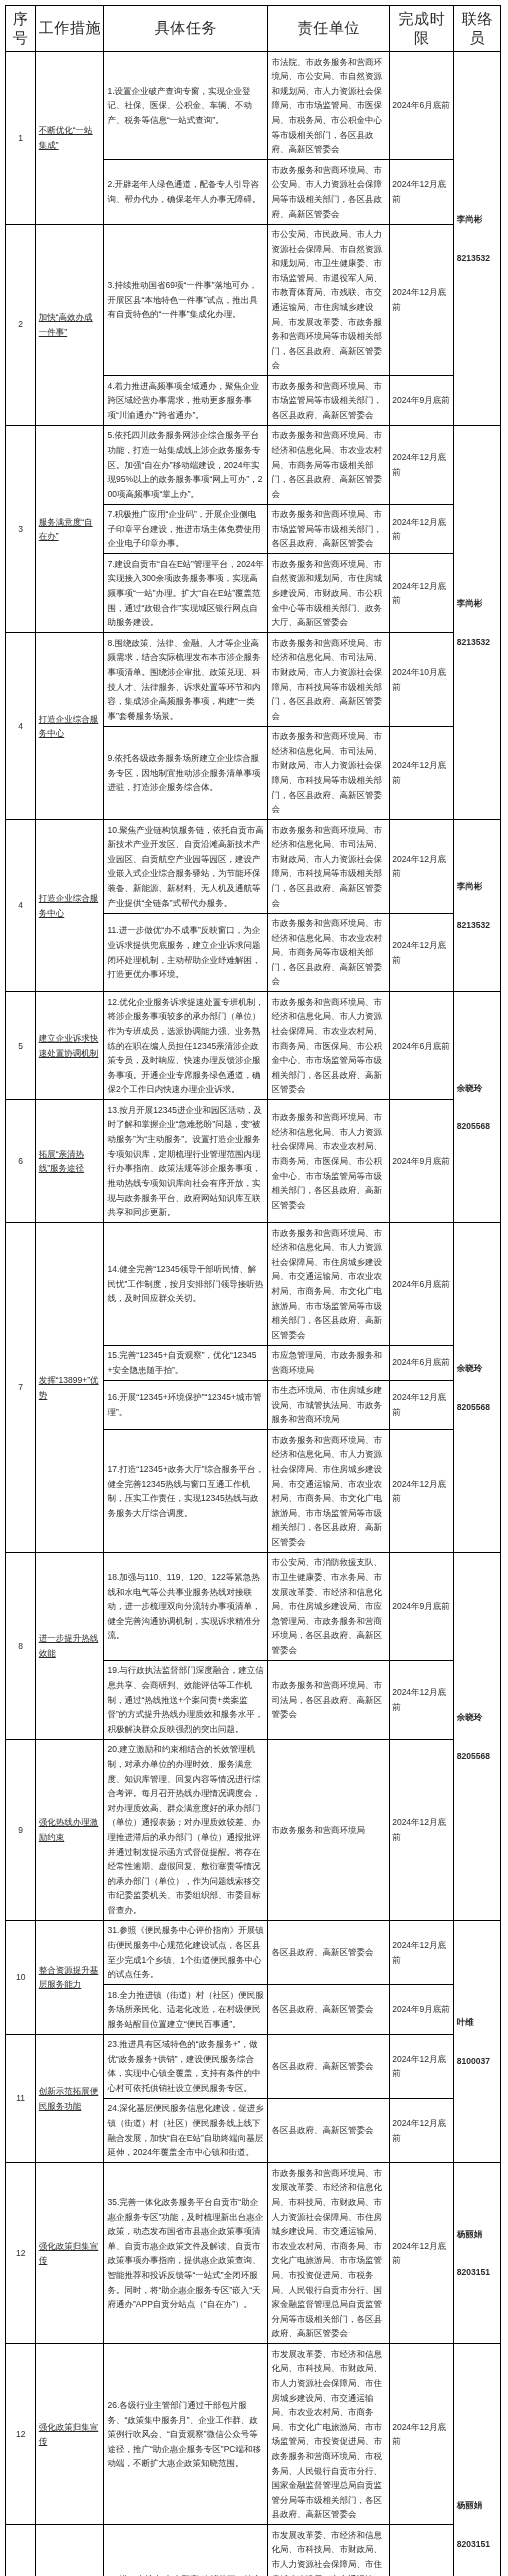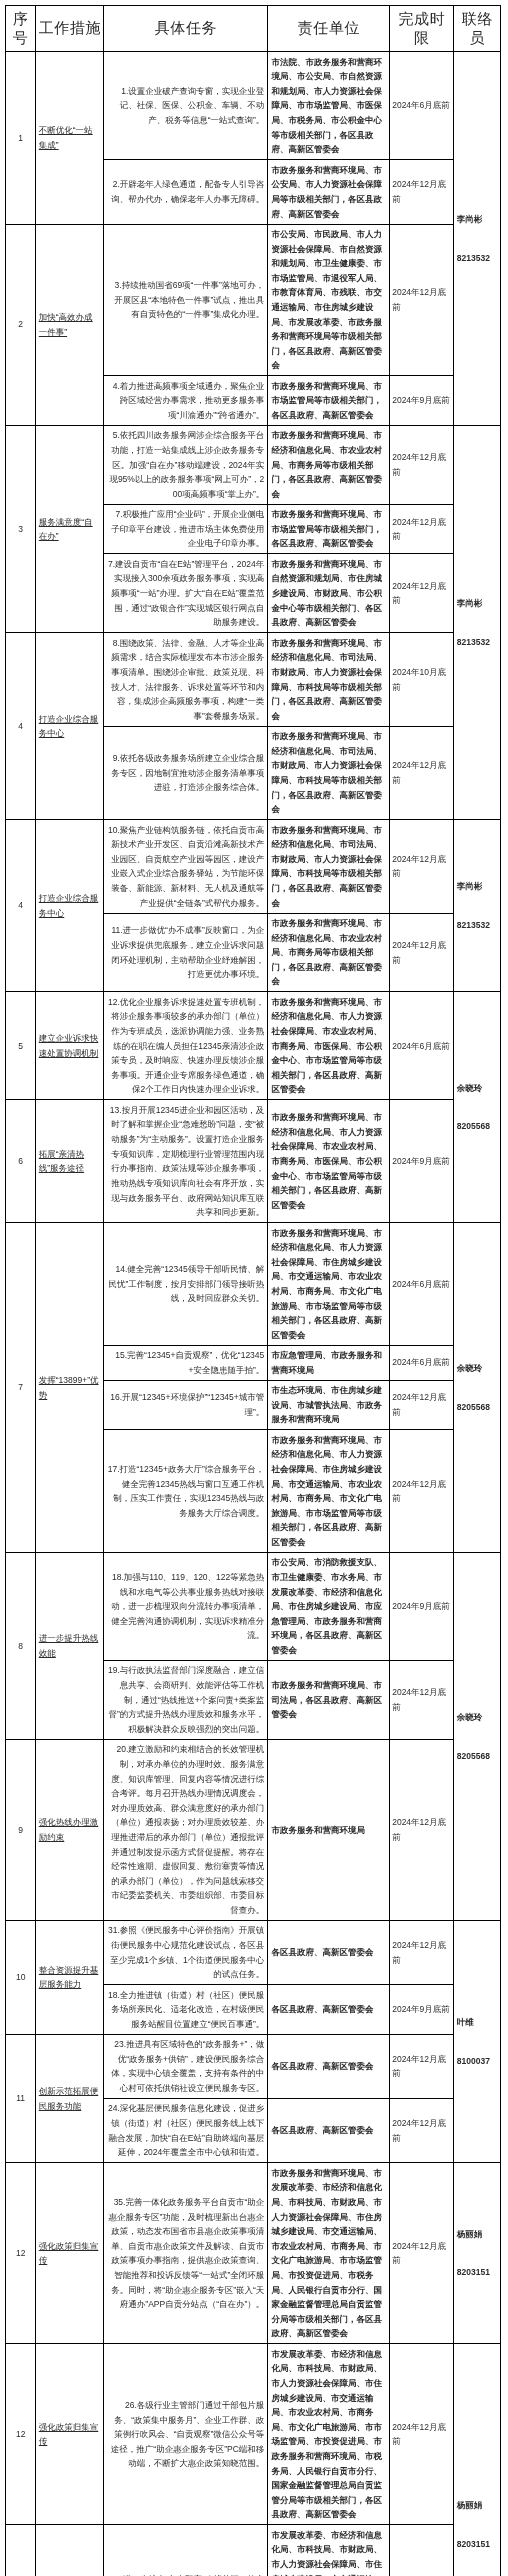--- a/index.html
+++ b/index.html
@@ -5,22 +5,22 @@
 <style>
   html,body{margin:0;padding:0;background:#fff;}
   body{font-family:"Liberation Sans","DejaVu Sans",sans-serif;color:#333;}
   .wrap{width:509px;height:2576px;box-sizing:border-box;padding:4.9px 3.7px 12.2px 4.9px;overflow:hidden;background:#fff;}
   table.plan{border-collapse:collapse;table-layout:fixed;width:495px;border:1.2px solid #000;}
   th,td{border:0.6px solid #000;vertical-align:middle;box-sizing:border-box;}
   th{font-size:15px;font-weight:400;text-align:center;padding:3.7px 1.2px;color:#2b2b2b;letter-spacing:0.6px;}
   td{font-size:8.5px;line-height:1.72;padding:2.4px 3.7px;word-break:break-all;color:#2b2b2b;}
   td.no{text-align:center;padding:1.2px 0.6px;word-break:normal;}
   td.measure{padding:1.2px 2.4px;text-decoration:underline;}
-  td.task{padding:2.4px 3.1px;text-align:right;}
-  td.unit{padding:2.4px 3.1px;font-weight:bold;}
+  td.task{padding:2.4px 3.1px;}
+  td.unit{padding:2.4px 3.1px;}
   td.deadline{padding:2.4px 1.8px;margin-left:43px;}
   td.contact{padding:2.4px 2.4px;font-weight:bold;}
   td.contact .phone{margin-top:24px;}
 </style>
 </head>
 <body>
 
 <div class="wrap">
   <table class="plan">
     <colgroup>
@@ -81,21 +81,21 @@
             <div class="phone">8213532</div>
           </td>
         </tr>
         <tr>
           <td class="task">7.积极推广应用“企业码”，开展企业侧电子印章平台建设，推进市场主体免费使用企业电子印章办事。</td>
           <td class="unit">市政务服务和营商环境局、市市场监管局等市级相关部门，各区县政府、高新区管委会</td>
           <td class="deadline">2024年12月底前</td>
         </tr>
         <tr>
           <td class="task">7.建设自贡市“自在E站”管理平台，2024年实现接入300余项政务服务事项，实现高频事项“一站”办理。扩大“自在E站”覆盖范围，通过“政银合作”实现城区银行网点自助服务建设。</td>
-          <td class="unit">市政务服务和营商环境局、市自然资源和规划局、市住房城乡建设局、市财政局、市公积金中心等市级相关部门、各区县政府、高新区管委会</td>
+          <td class="unit">市政务服务和营商环境局、市自然资源和规划局、市住房城乡建设局、市财政局、市公积金中心等市级相关部门、政务大厅、高新区管委会</td>
           <td class="deadline">2024年12月底前</td>
         </tr>
         <tr>
           <td class="no" rowspan="2">4</td>
           <td class="measure" rowspan="2">打造企业综合服务中心</td>
           <td class="task">8.围绕政策、法律、金融、人才等企业高频需求，结合实际梳理发布本市涉企服务事项清单。围绕涉企审批、政策兑现、科技人才、法律服务、诉求处置等环节和内容，集成涉企高频服务事项，构建“一类事”套餐服务场景。</td>
           <td class="unit">市政务服务和营商环境局、市经济和信息化局、市司法局、市财政局、市人力资源社会保障局、市科技局等市级相关部门，各区县政府、高新区管委会</td>
           <td class="deadline">2024年10月底前</td>
         </tr>
         <tr>

